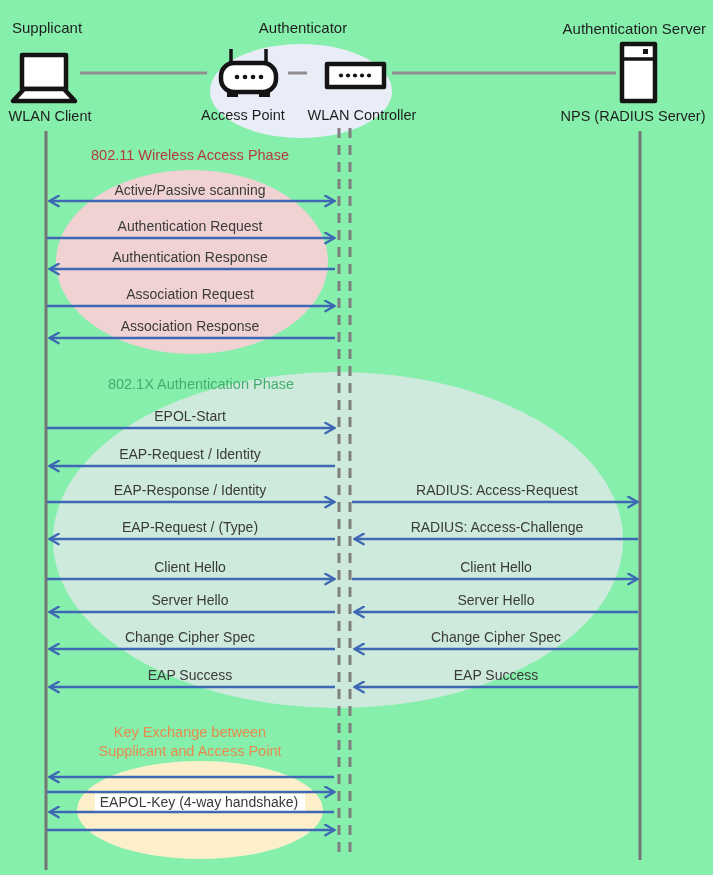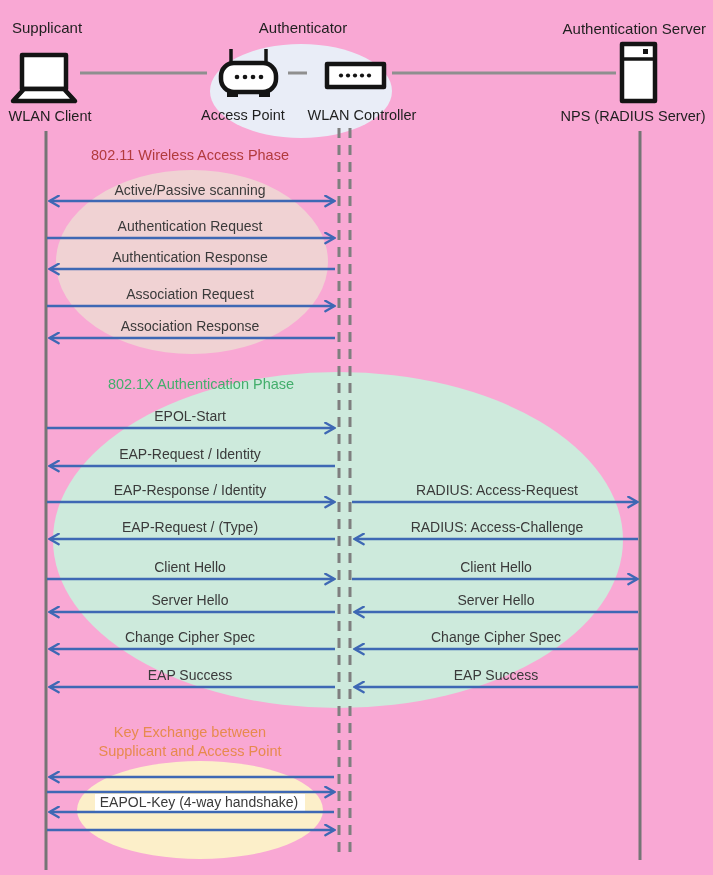--- a/index.html
+++ b/index.html
@@ -1,16 +1,16 @@
 <!DOCTYPE html>
 <html><head>
 <meta charset="utf-8">
 <style>
   html,body{margin:0;padding:0;background:#ffffff;}
-  .stage{width:713px;height:875px;position:relative;background:#f9a8d4;overflow:hidden;}
+  .stage{width:713px;height:875px;position:relative;background:#86efac;overflow:hidden;}
   svg text{font-family:"Liberation Sans", sans-serif;}
   .actor-role{font-size:15px;fill:#1f1f1f;}
   .device-label{font-size:14.5px;fill:#1f1f1f;}
   .msg-label{font-size:14px;fill:#3a3a3a;text-anchor:middle;}
   .phase-title{font-size:14.5px;text-anchor:middle;}
   .msg{stroke:#3E68B4;stroke-width:2.4;fill:none;}
   .lifeline{stroke:#757575;stroke-width:3;}
   .dashedline{stroke:#7f7f7f;stroke-width:3;stroke-dasharray:10 7;}
   .connector{stroke:#8f8f8f;stroke-width:3;}
   .icon{stroke:#141414;stroke-width:4.5;fill:#ffffff;stroke-linejoin:round;}

